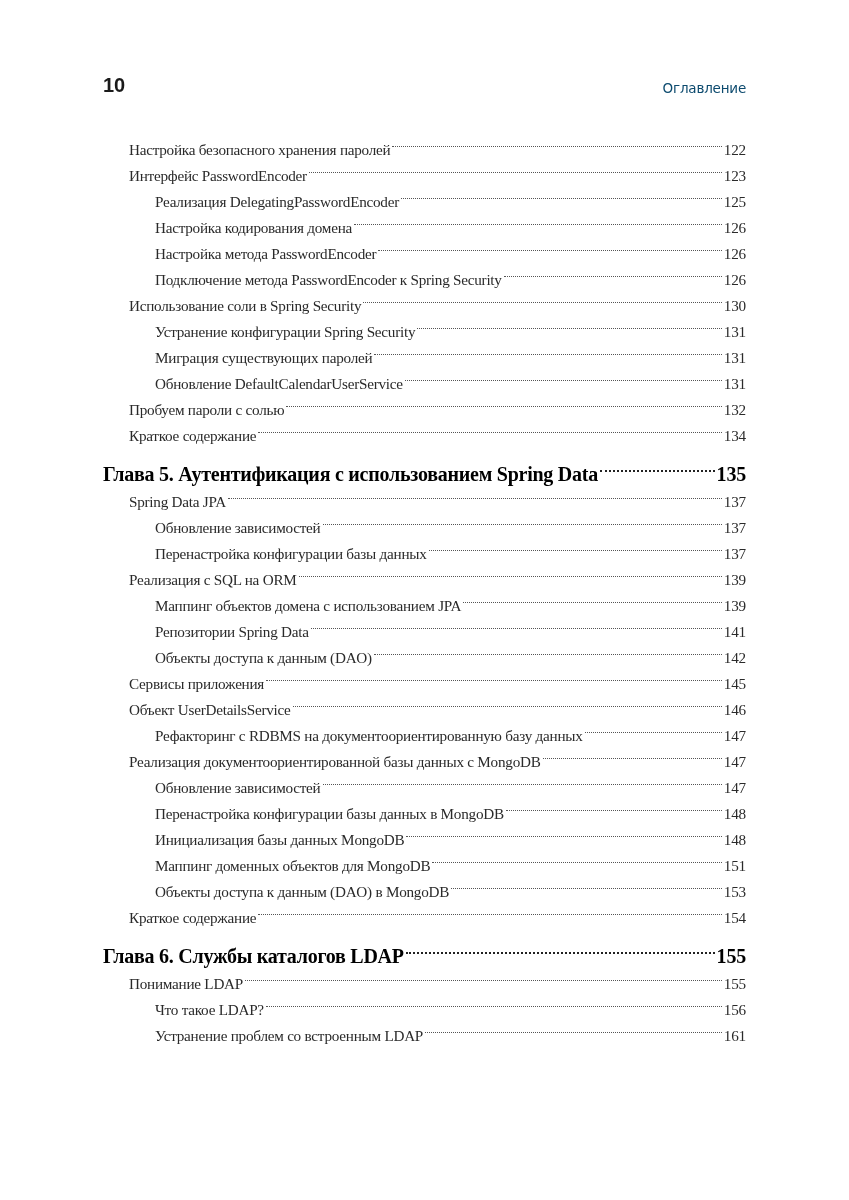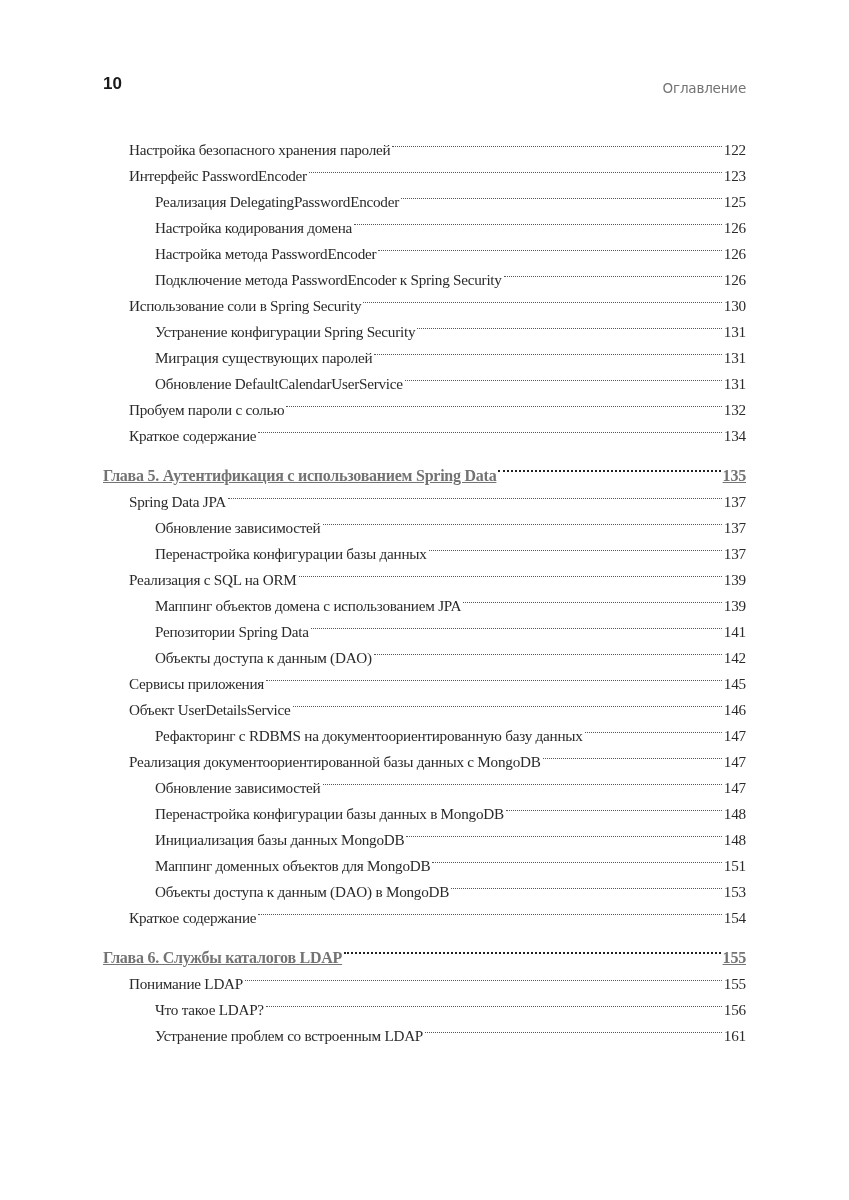--- a/index.html
+++ b/index.html
@@ -5,41 +5,41 @@
     html, body { margin: 0; padding: 0; background: #ffffff; }
     body {
       width: 849px; height: 1200px; position: relative; overflow: hidden;
       color: #231f20;
     }
     .header {
       position: absolute; left: 103px; right: 103px; top: 74px; height: 26px;
     }
     .page-num {
       position: absolute; left: 0; top: 0;
-      font-family: "Liberation Sans", sans-serif; font-weight: bold; font-size: 17px;
+      font-family: "Liberation Sans", sans-serif; font-weight: bold; font-size: 20px;
       color: #1a1a1a;
     }
     .running-head {
       position: absolute; right: 0; top: 6px;
-      font-family: "DejaVu Sans", sans-serif; font-size: 13.5px; color: #737373;
+      font-family: "DejaVu Sans", sans-serif; font-size: 13.5px; color: #0c4a6e;
       letter-spacing: -0.2px;
     }
     .toc {
       position: absolute; left: 103px; right: 103px; top: 129px;
       font-family: "Liberation Serif", serif; font-size: 15.2px; color: #2a2a2a;
     }
     .row {
       display: flex; align-items: baseline; height: 26px; line-height: 26px;
       white-space: nowrap;
     }
     .row.l1 { padding-left: 26px; }
     .row.l2 { padding-left: 52px; }
     .row.chapter {
-      font-weight: bold; font-size: 16px; color: #737373;
-      height: 30px; line-height: 30px; margin-top: 10px; text-decoration: underline;
+      font-weight: bold; font-size: 20px; color: #000000;
+      height: 30px; line-height: 30px; margin-top: 10px;
     }
     .row .title { flex: 0 0 auto; letter-spacing: -0.25px; }
     .row .leader {
       flex: 1 1 auto; overflow: hidden; margin: 0 2px;
       position: relative; height: 100%;
     }
     .row .leader::after {
       content: ""; position: absolute; left: 0; right: 0; bottom: 8px;
       border-bottom: 1.3px dotted #555;
     }

